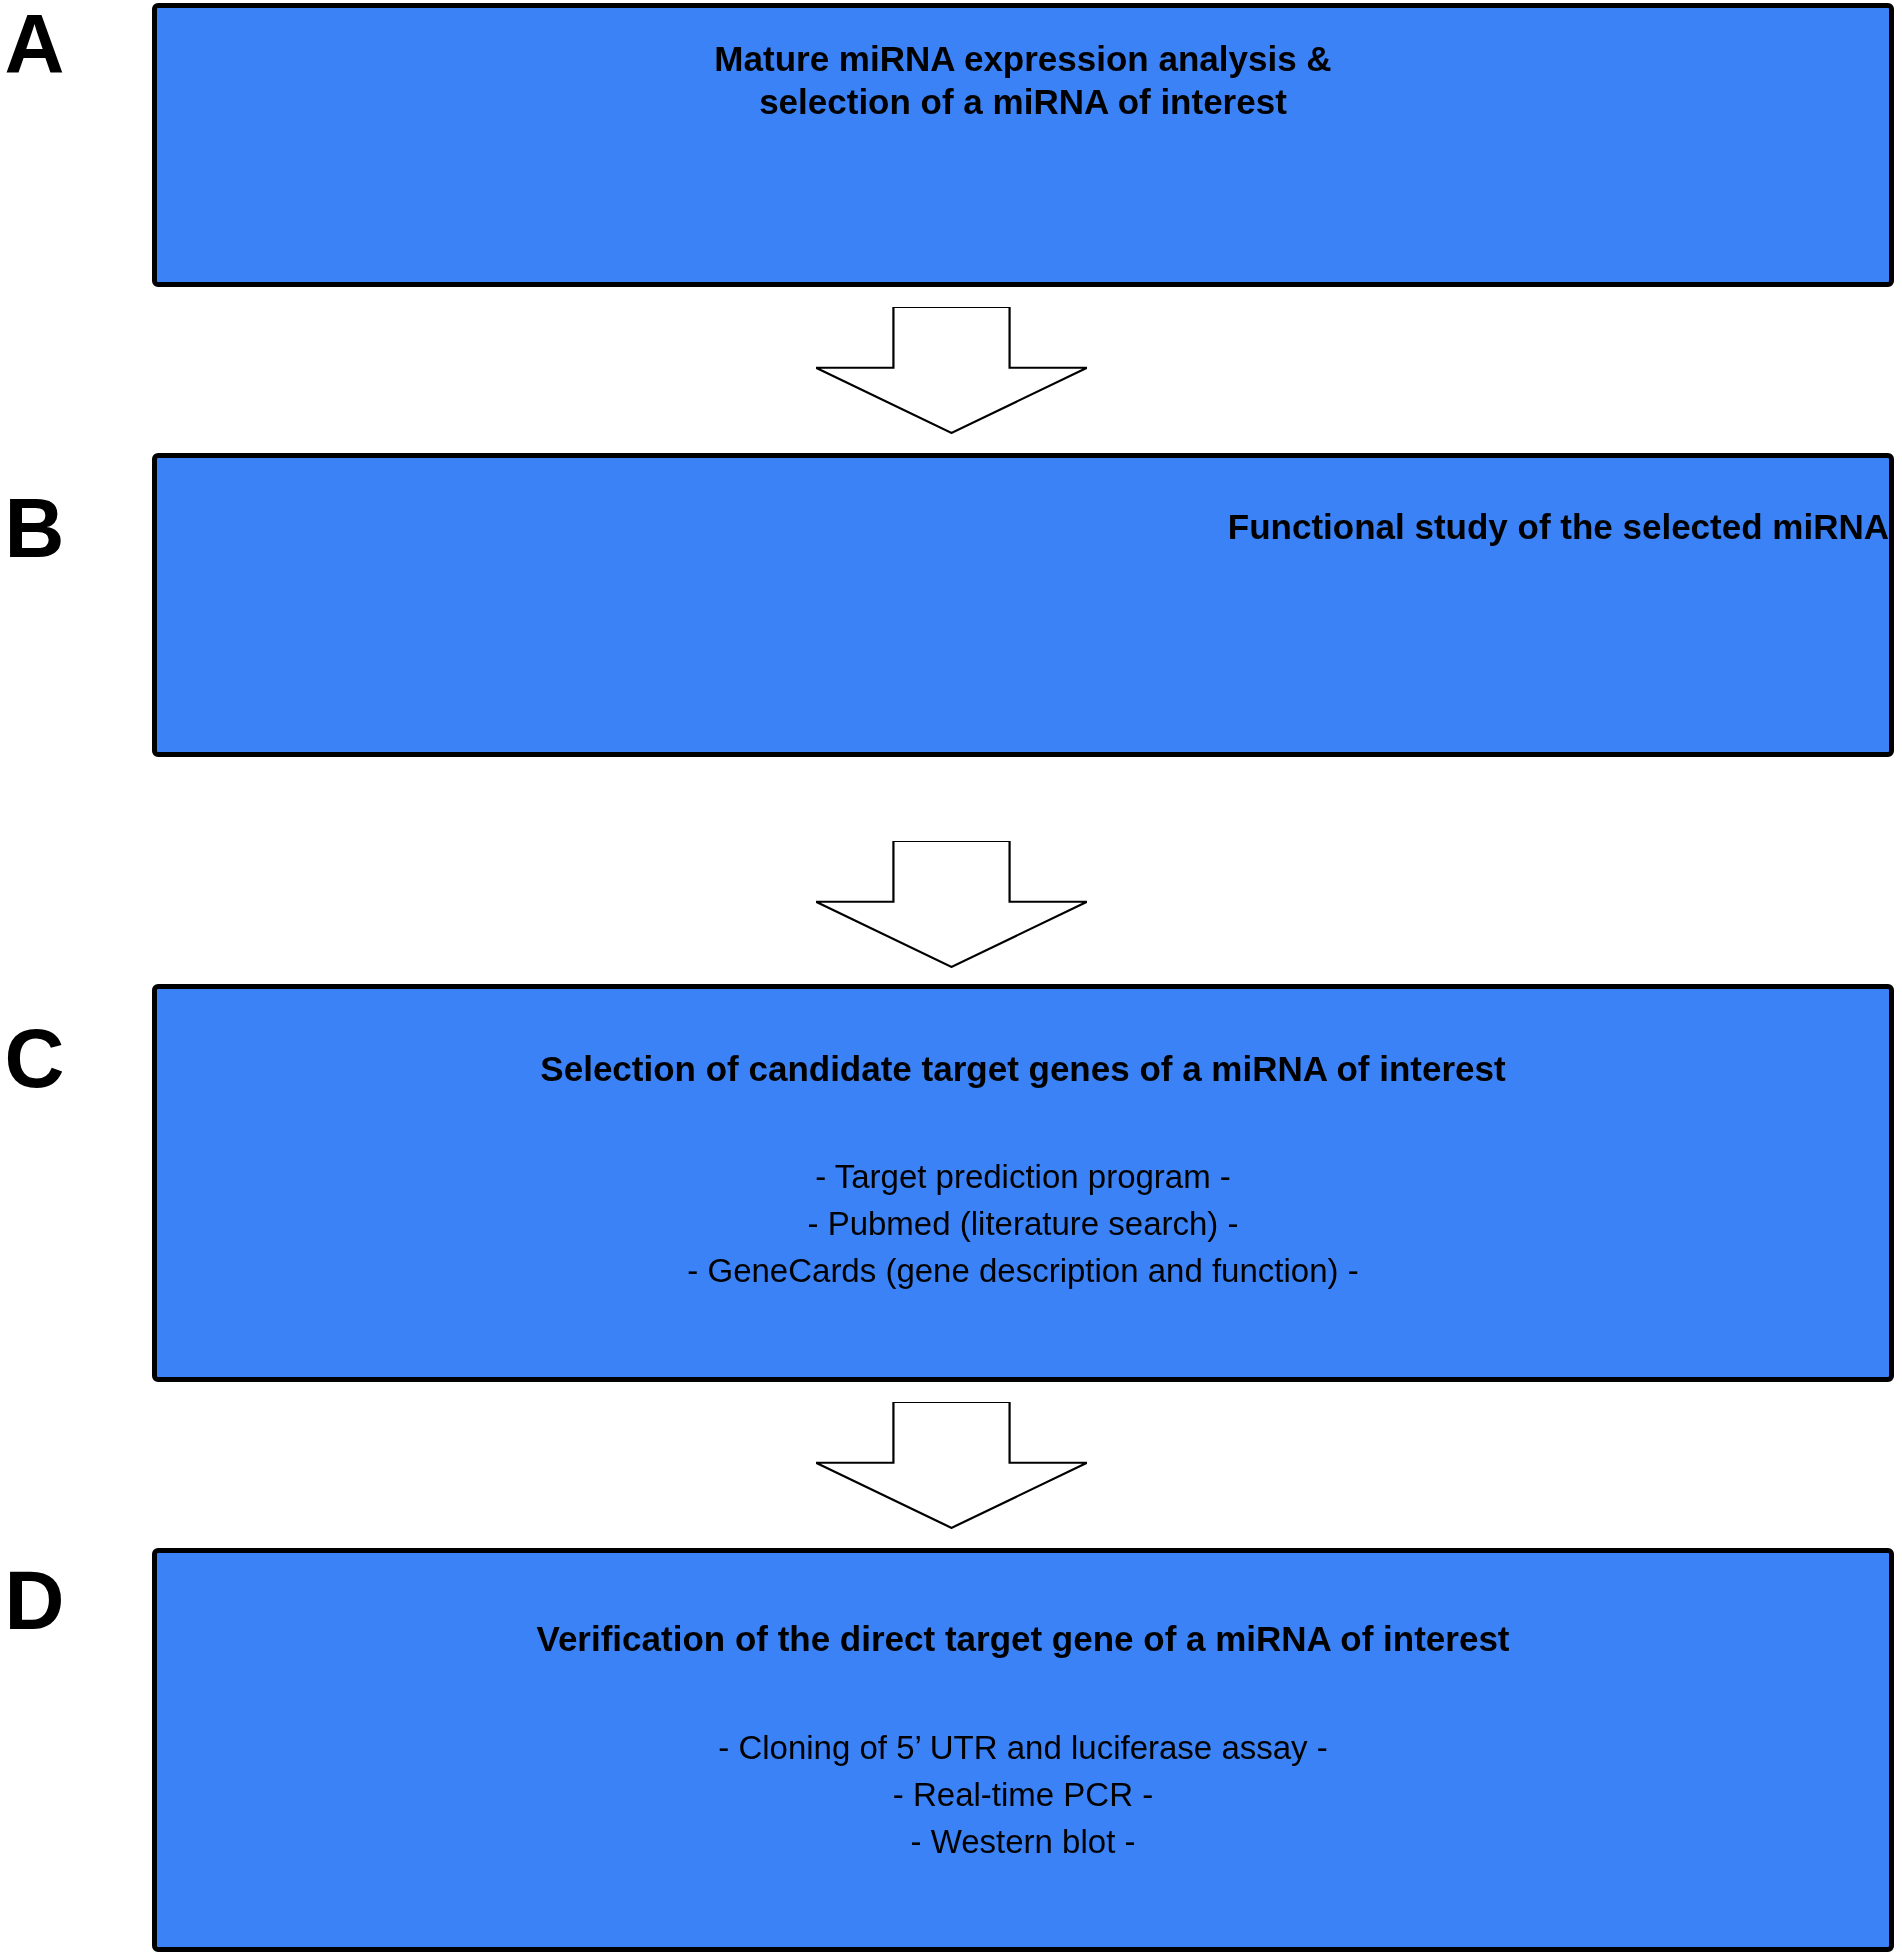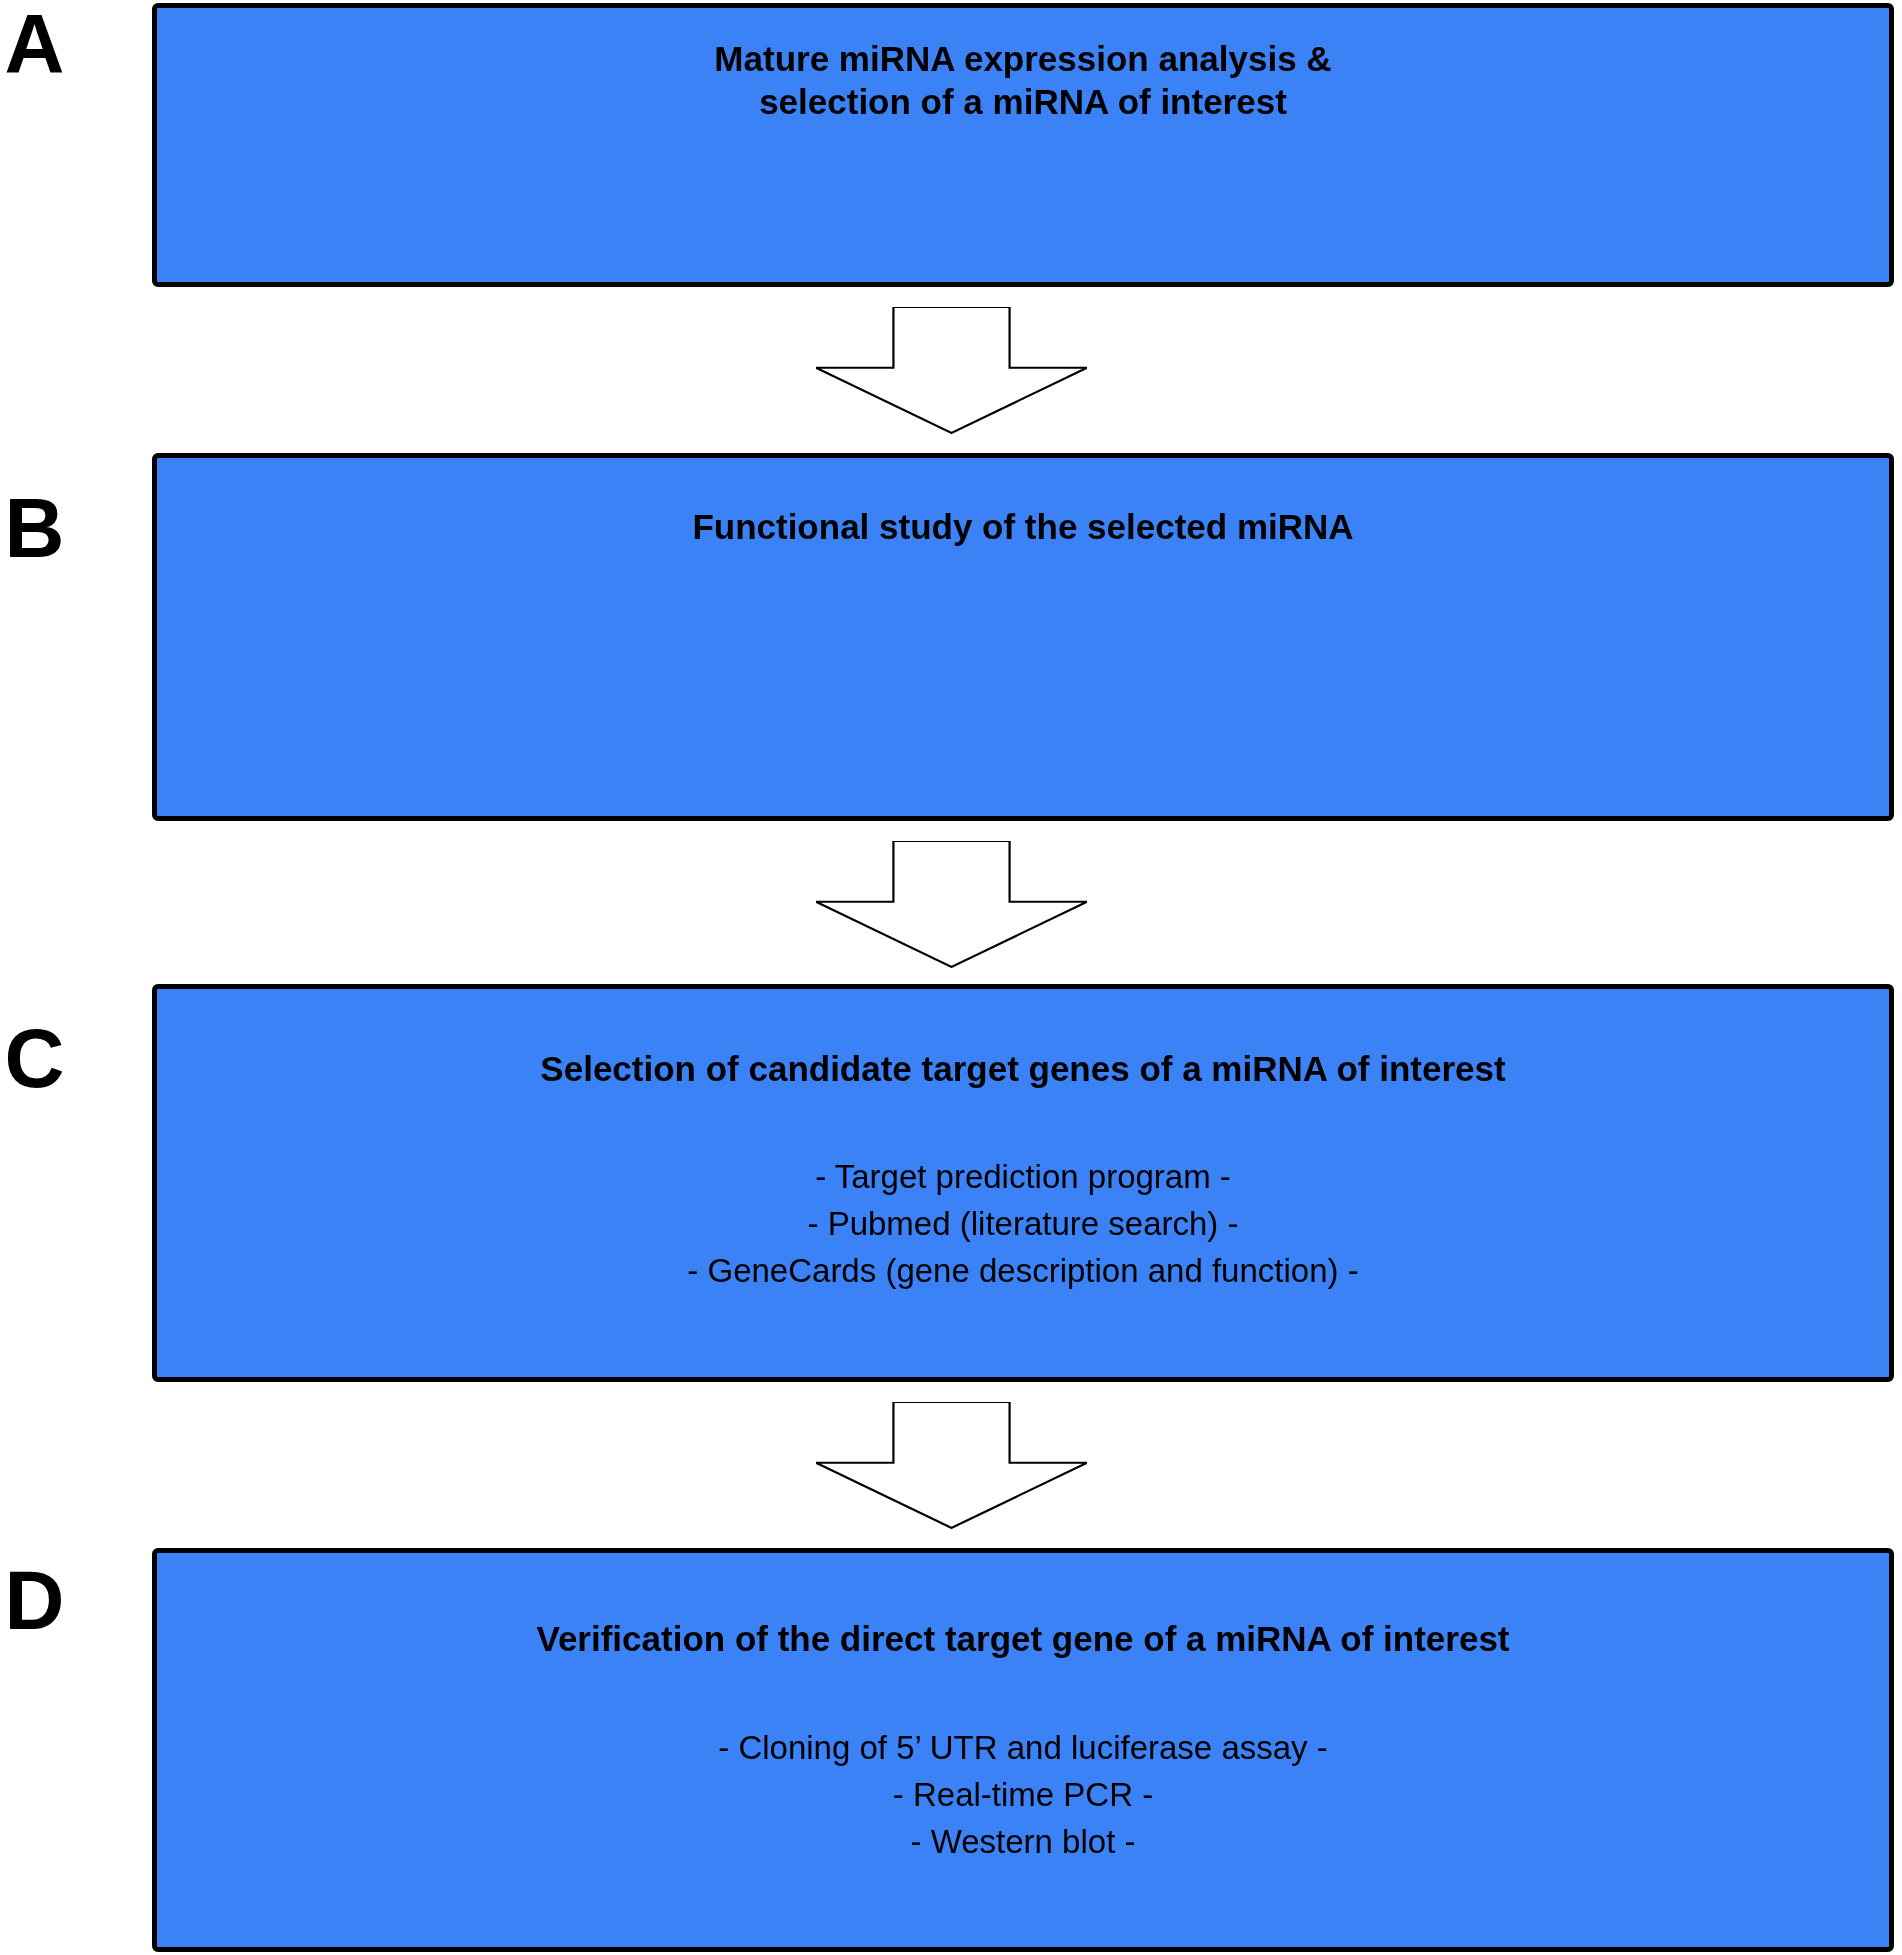--- a/index.html
+++ b/index.html
@@ -68,21 +68,21 @@
     color: #000000;
     white-space: pre-line;
     letter-spacing: 0px;
   }
 
   
   .box-a { top: 2.8px;    height: 284px; }
   .box-a .step-title { margin-top: 29px; }
   .box-a .step-body  { margin-top: 43px; }
 
-  .box-b { top: 453px;  height: 368px; }
+  .box-b { top: 453px;  height: 304px; align-items: flex-end; }
   .box-b .step-title { margin-top: 47px; }
   .box-b .step-body  { margin-top: 61px; }
 
   .box-c { top: 984px; height: 398px; }
   .box-c .step-title { margin-top: 58px; }
   .box-c .step-body  { margin-top: 64px; }
 
   .box-d { top: 1548px; height: 404px; }
   .box-d .step-title { margin-top: 64px; }
   .box-d .step-body  { margin-top: 65px; }

